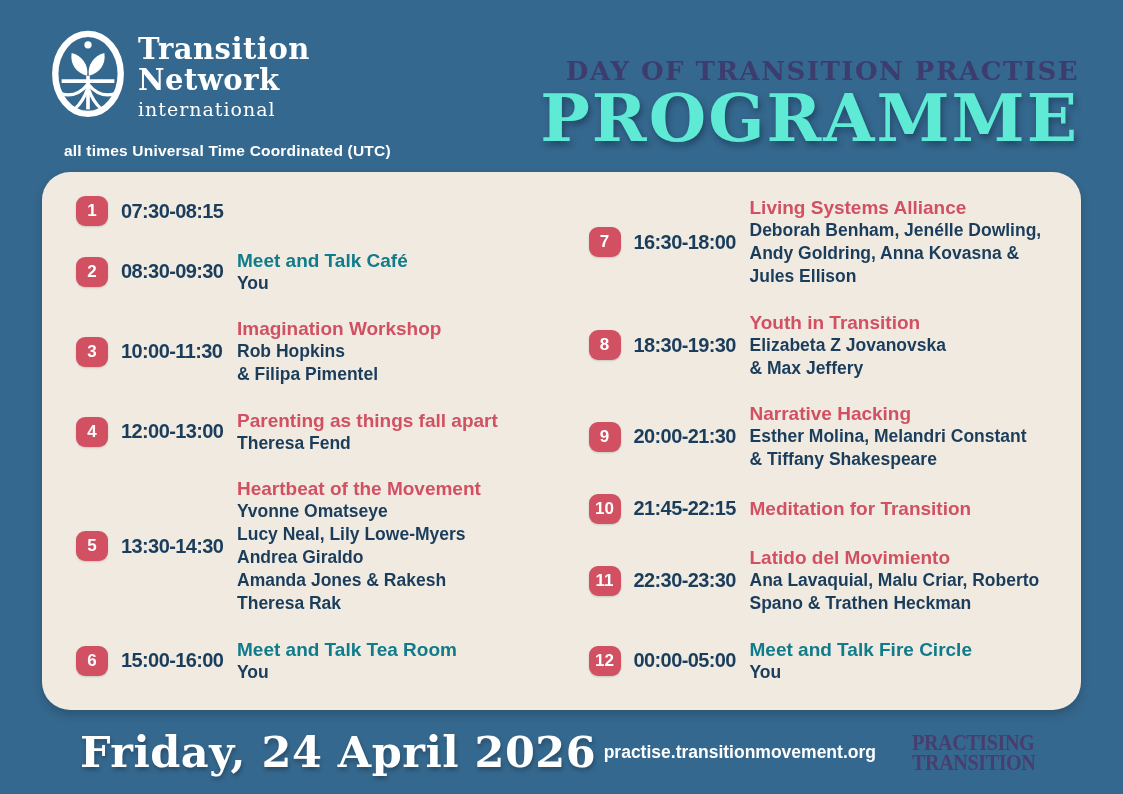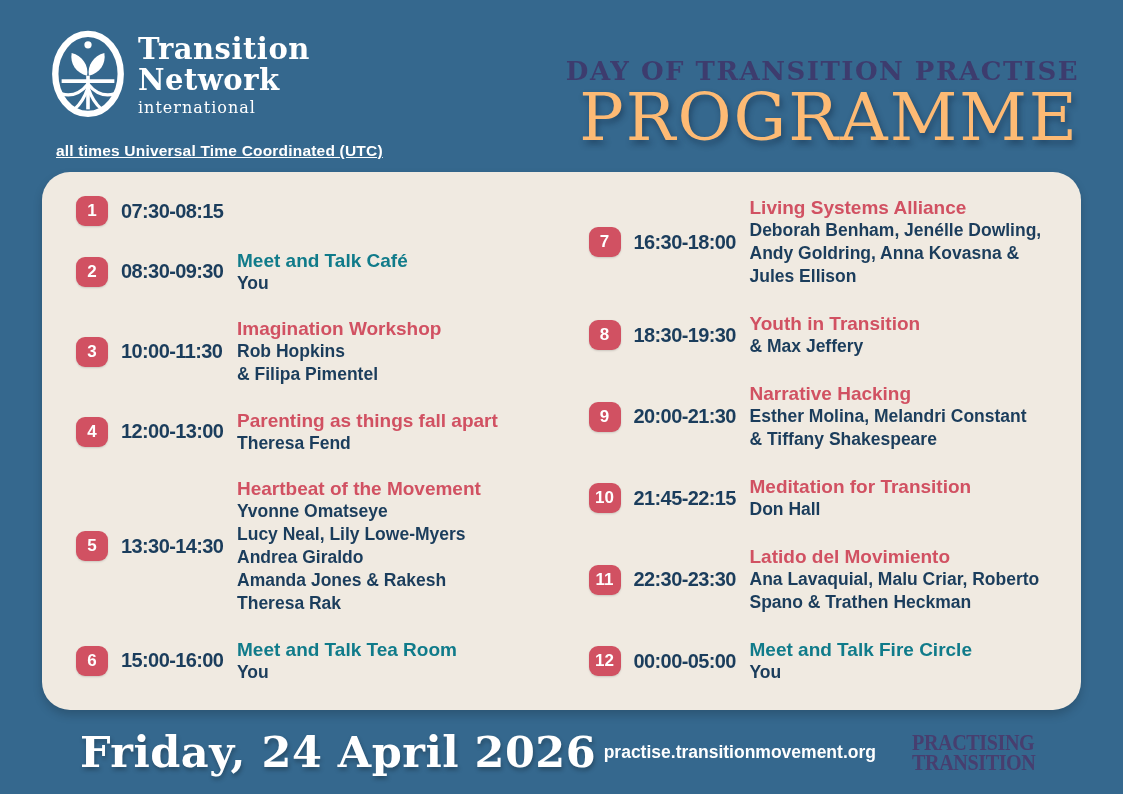--- a/index.html
+++ b/index.html
@@ -11,36 +11,36 @@
     font-family:"Liberation Sans", sans-serif;
     -webkit-font-smoothing:antialiased;
   }
 
   
   .header{position:absolute;left:0;top:0;width:100%;height:172px;}
   .logo-block{position:absolute;left:48px;top:26px;display:flex;align-items:flex-start;}
   .logo-mark{width:80px;height:94px;flex-shrink:0;}
   .logo-text{margin-left:10px;margin-top:8px;color:#fff;}
   .logo-line{font-family:"DejaVu Serif", serif;font-weight:bold;font-size:29px;line-height:31px;letter-spacing:.5px;}
-  .logo-sub{font-family:"DejaVu Serif", serif;font-size:16px;letter-spacing:1px;margin-top:2px;}
+  .logo-sub{font-family:"DejaVu Serif", serif;font-size:19px;letter-spacing:1px;margin-top:2px;}
 
   .title-block{position:absolute;right:44px;top:20px;text-align:right;margin-top:36px;}
   .kicker{
     font-family:"DejaVu Serif", serif;font-weight:bold;
     font-size:26px;letter-spacing:1.5px;color:var(--indigo,#3d3c6e);
   }
   .big-title{
-    font-family:"DejaVu Serif", serif;font-weight:normal;
-    font-size:66px;line-height:72px;letter-spacing:2px;color:#fdba74;
+    font-family:"DejaVu Serif", serif;font-weight:bold;
+    font-size:66px;line-height:72px;letter-spacing:2px;color:#5eead4;
     text-shadow:2px 4px 6px rgba(10,30,55,.45);
     margin-top:-4px;
   }
   .times-note{
-    position:absolute;left:56px;top:142px;
-    color:#fff;font-weight:bold;font-size:15.5px;letter-spacing:.2px;text-decoration:underline;
+    position:absolute;left:64px;top:142px;
+    color:#fff;font-weight:bold;font-size:15.5px;letter-spacing:.2px;
   }
 
   
   .panel{
     position:absolute;left:42px;top:172px;right:42px;bottom:84px;
     background:var(--cream,#f0eae1);
     border-radius:28px;
     box-shadow:0 5px 10px rgba(0,0,0,.18);
     display:grid;grid-template-columns:1fr 1fr;
     column-gap:44px;
@@ -184,38 +184,38 @@
           <div class="speaker">Deborah Benham, Jenélle Dowling,</div>
           <div class="speaker">Andy Goldring, Anna Kovasna &amp;</div>
           <div class="speaker">Jules Ellison</div>
         </div>
       </div>
       <div class="item">
         <div class="badge">8</div>
         <div class="time">18:30-19:30</div>
         <div class="text">
           <div class="title talk">Youth in Transition</div>
+          <div class="speaker">Elizabeta Z Jovanovska</div>
           <div class="speaker">&amp; Max Jeffery</div>
         </div>
       </div>
       <div class="item">
         <div class="badge">9</div>
         <div class="time">20:00-21:30</div>
         <div class="text">
           <div class="title talk">Narrative Hacking</div>
           <div class="speaker">Esther Molina, Melandri Constant</div>
           <div class="speaker">&amp; Tiffany Shakespeare</div>
         </div>
       </div>
       <div class="item">
         <div class="badge">10</div>
         <div class="time">21:45-22:15</div>
         <div class="text">
           <div class="title talk">Meditation for Transition</div>
-          <div class="speaker">Don Hall</div>
         </div>
       </div>
       <div class="item">
         <div class="badge">11</div>
         <div class="time">22:30-23:30</div>
         <div class="text">
           <div class="title talk">Latido del Movimiento</div>
           <div class="speaker">Ana Lavaquial, Malu Criar, Roberto</div>
           <div class="speaker">Spano &amp; Trathen Heckman</div>
         </div>

